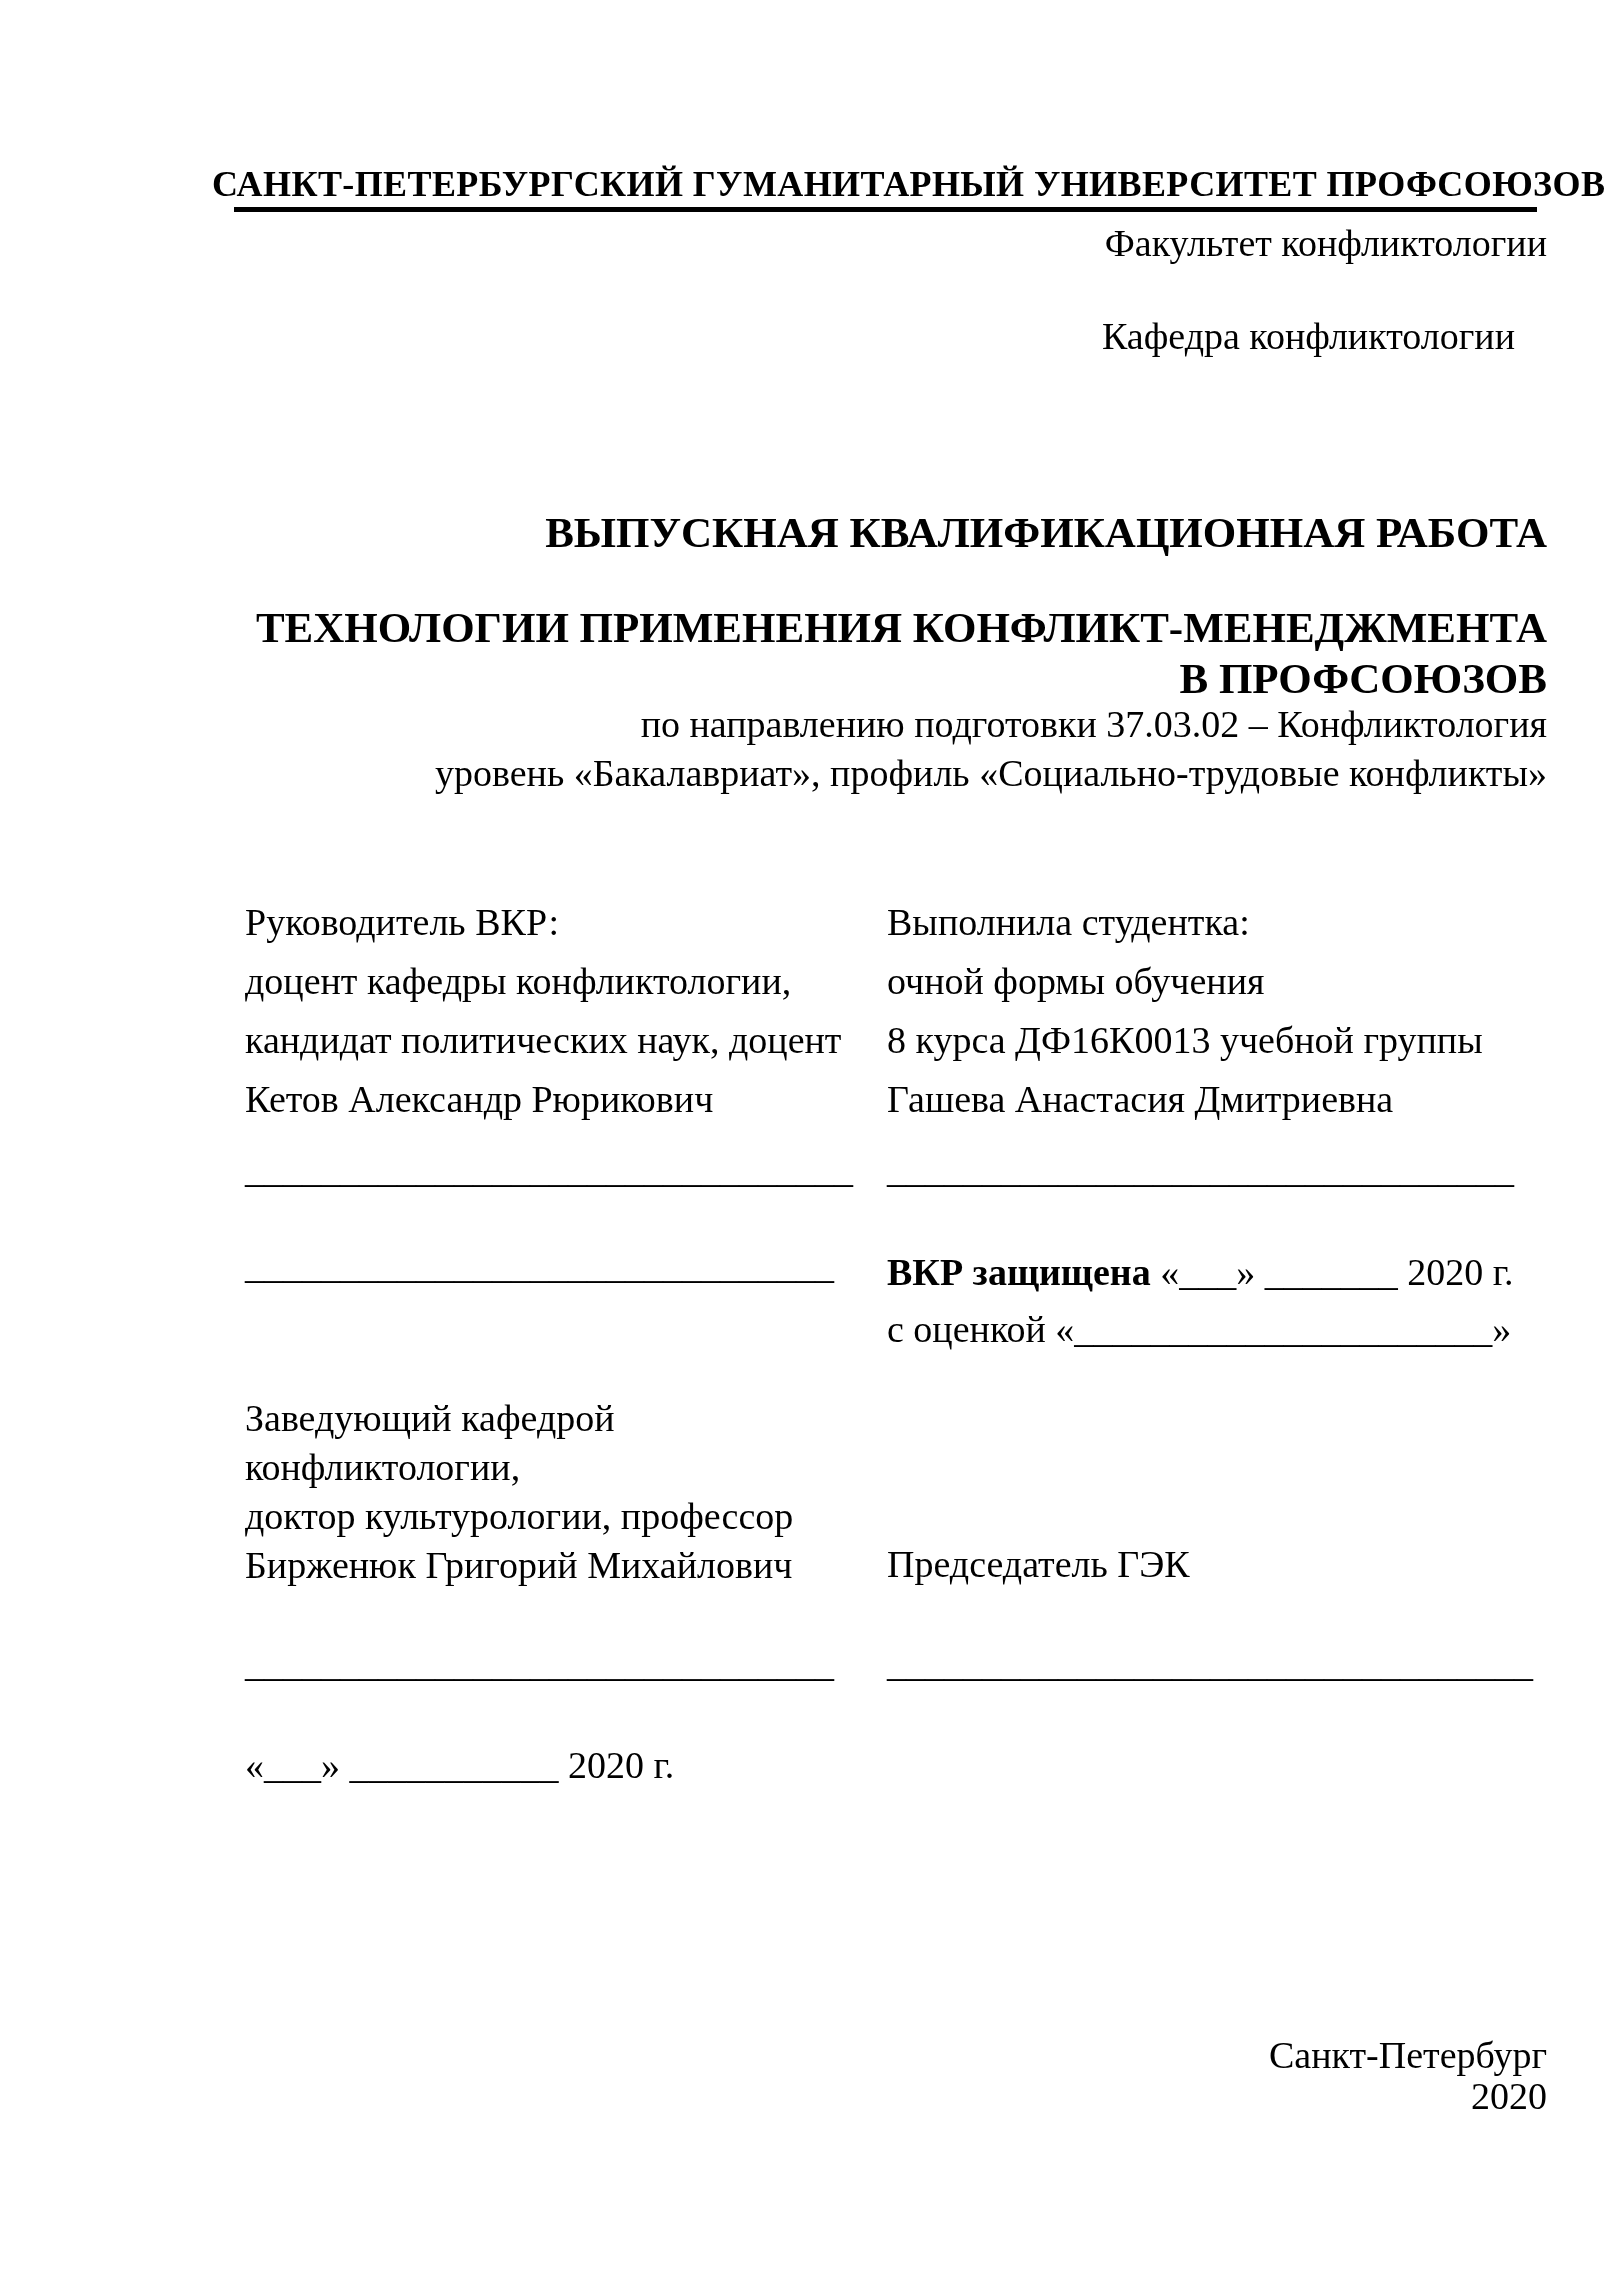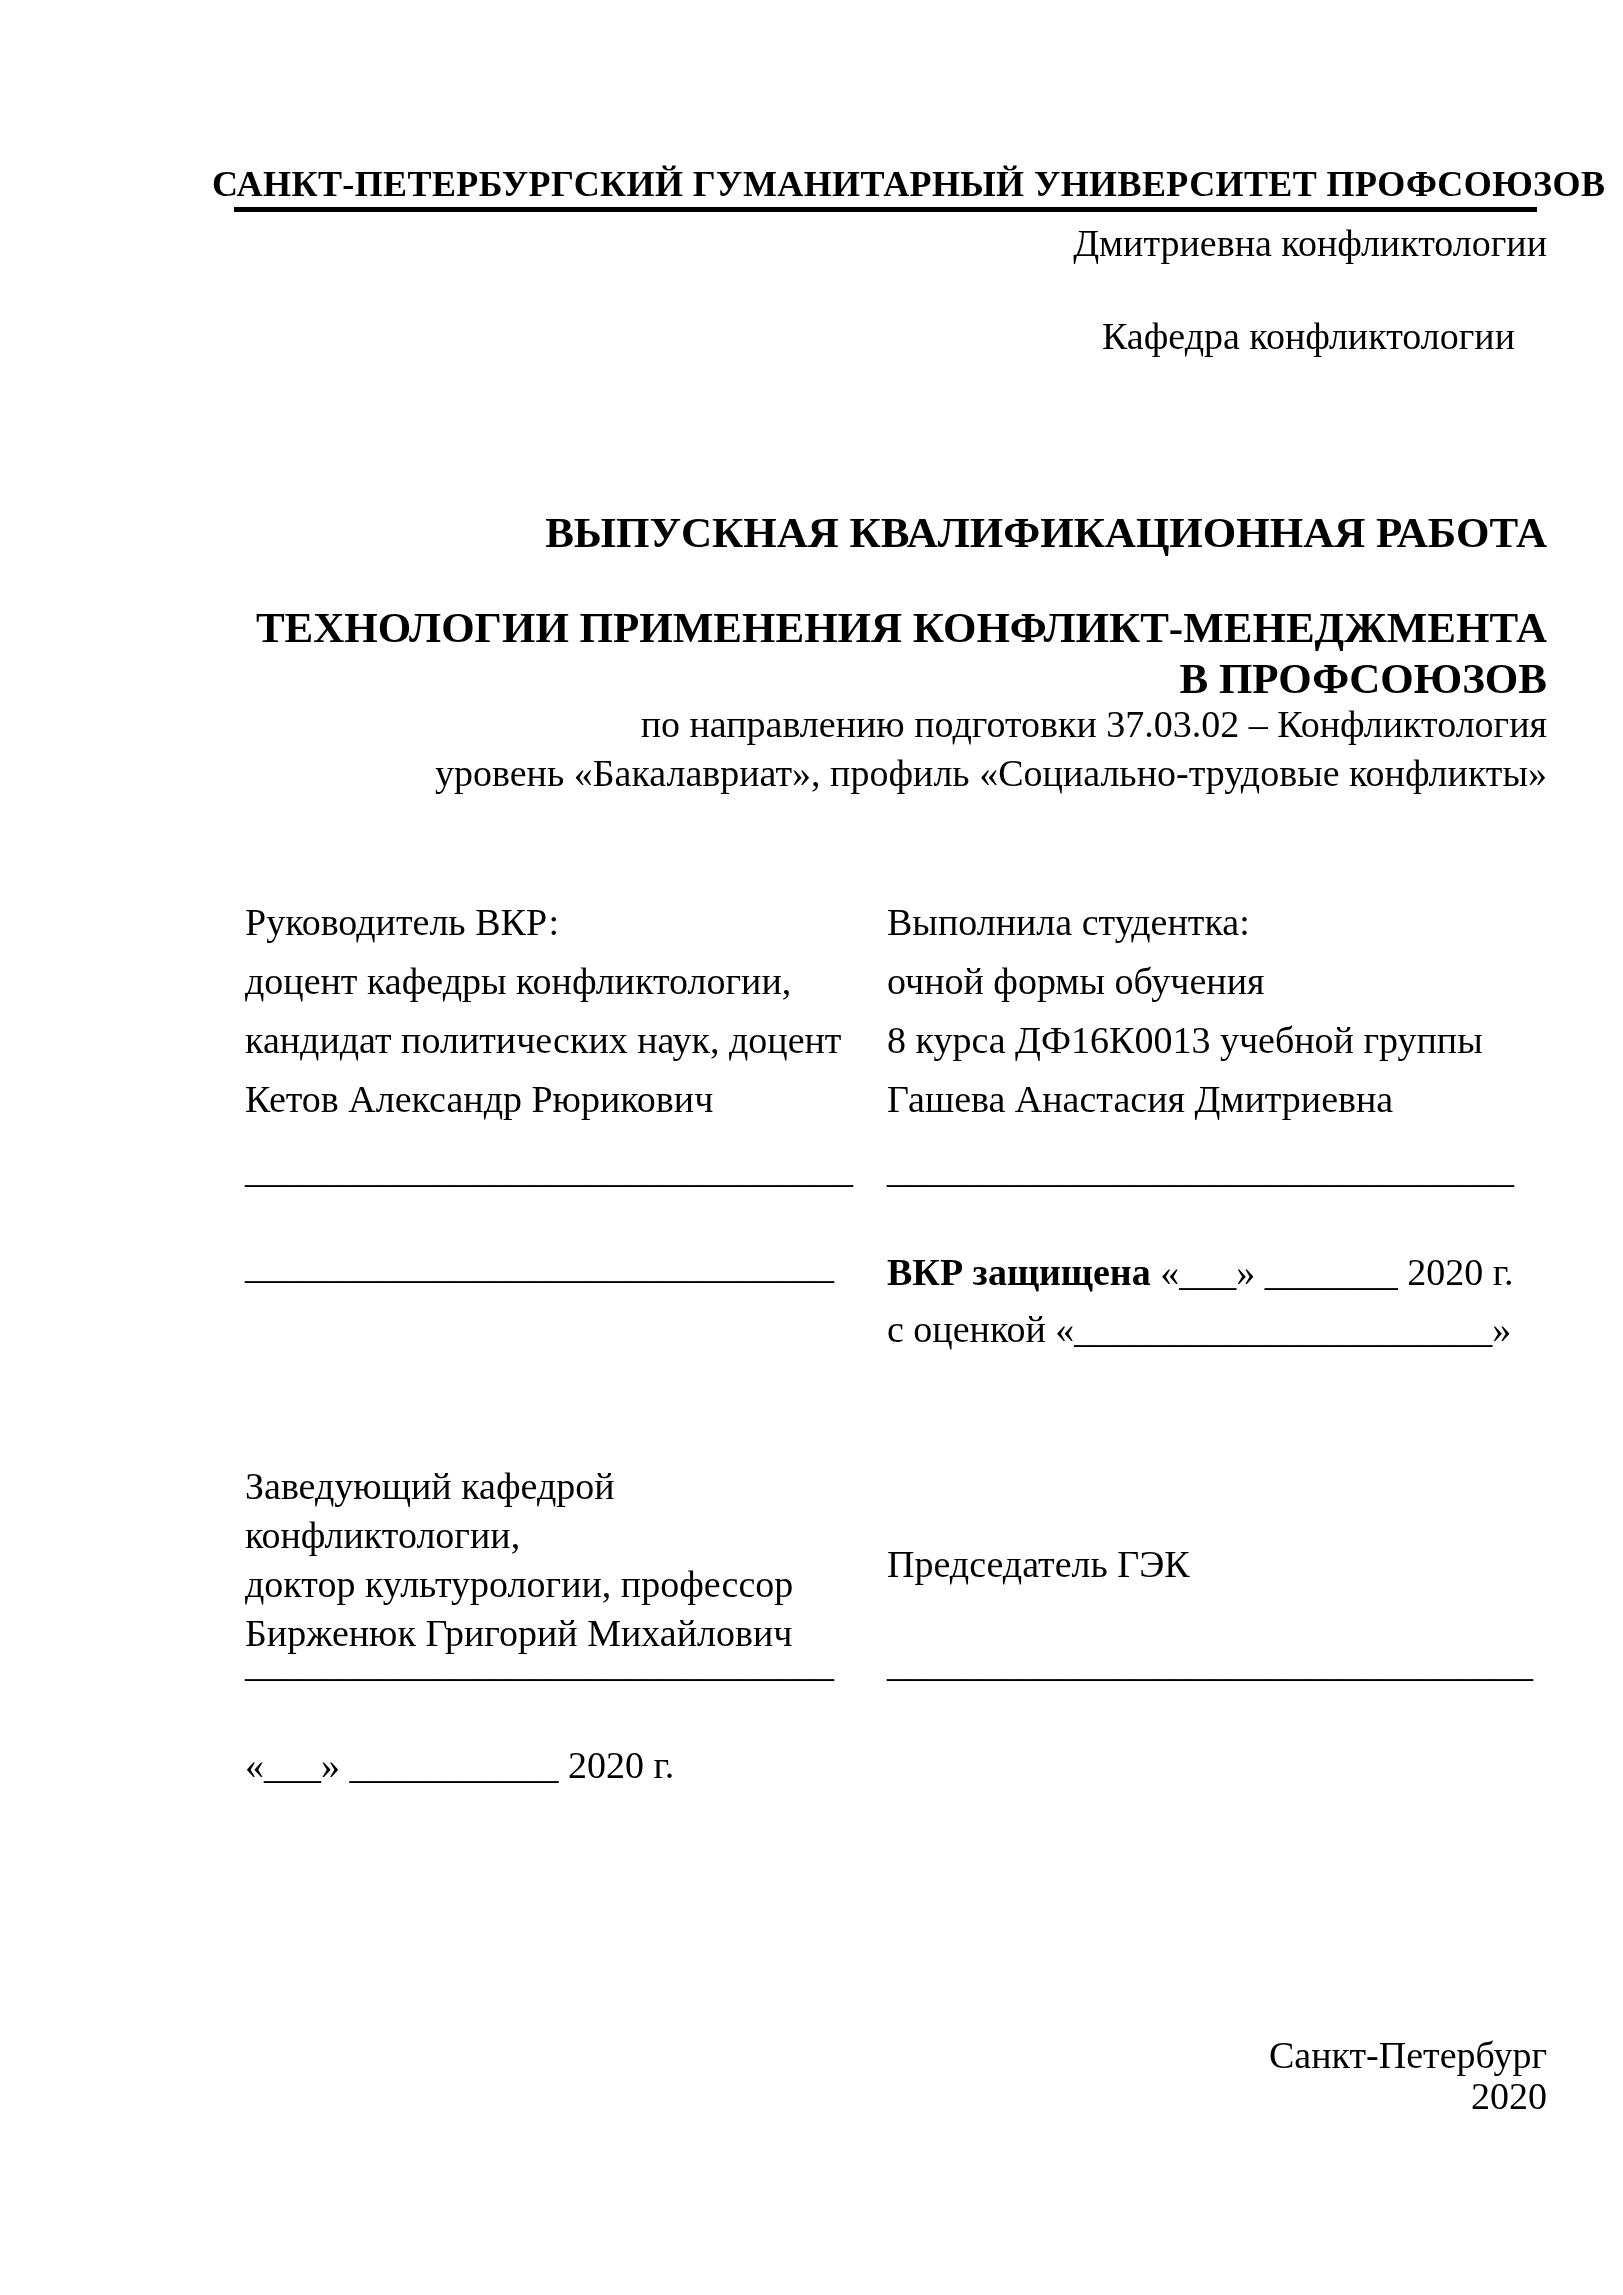--- a/index.html
+++ b/index.html
@@ -46,21 +46,21 @@
   .mid-block > div { white-space: nowrap; }
   .sig { position: absolute; font-size: 38px; line-height: 59px; white-space: nowrap; }
 </style>
 </head>
 <body>
 
 <div class="page">
 
   <div class="line centered bold header-title" style="top:159px;">САНКТ-ПЕТЕРБУРГСКИЙ ГУМАНИТАРНЫЙ УНИВЕРСИТЕТ ПРОФСОЮЗОВ</div>
   <div class="rule" style="top:207px; left:234px; width:1303px;"></div>
-  <div class="line centered" style="top:218px;">Дмитриевна конфликтологии</div>
+  <div class="line centered" style="top:218px;">Факультет конфликтологии</div>
   <div class="line right-aligned" style="top:311px;">Кафедра конфликтологии</div>
 
   <div class="line centered bold big-title" style="top:503px;">ВЫПУСКНАЯ КВАЛИФИКАЦИОННАЯ РАБОТА</div>
   <div class="line centered bold big-title" style="top:598px;">ТЕХНОЛОГИИ ПРИМЕНЕНИЯ КОНФЛИКТ-МЕНЕДЖМЕНТА</div>
   <div class="line centered bold big-title" style="top:649px;">В ПРОФСОЮЗОВ</div>
   <div class="line centered" style="top:699px;">по направлению подготовки 37.03.02 – Конфликтология</div>
   <div class="line centered" style="top:748px;">уровень «Бакалавриат», профиль «Социально-трудовые конфликты»</div>
 
   <div class="col-block" style="left:245px; top:893px;">
     <div>Руководитель ВКР:</div>
@@ -78,21 +78,21 @@
 
   <div class="sig" style="left:245px; top:1140px;">________________________________</div>
   <div class="sig" style="left:887px; top:1140px;">_________________________________</div>
 
   <div class="sig" style="left:245px; top:1236px;">_______________________________</div>
   <div class="mid-block" style="left:887px; top:1244px;">
     <div><span class="bold">ВКР защищена</span><span> «___» _______ 2020 г.</span></div>
     <div>с оценкой «______________________»</div>
   </div>
 
-  <div class="tight-block" style="left:245px; top:1462px;">
+  <div class="tight-block" style="left:245px; top:1394px;">
     <div>Заведующий кафедрой</div>
     <div>конфликтологии,</div>
     <div>доктор культурологии, профессор</div>
     <div>Бирженюк Григорий Михайлович</div>
   </div>
 
   <div class="tight-block" style="left:887px; top:1540px;">
     <div>Председатель ГЭК</div>
   </div>
 

